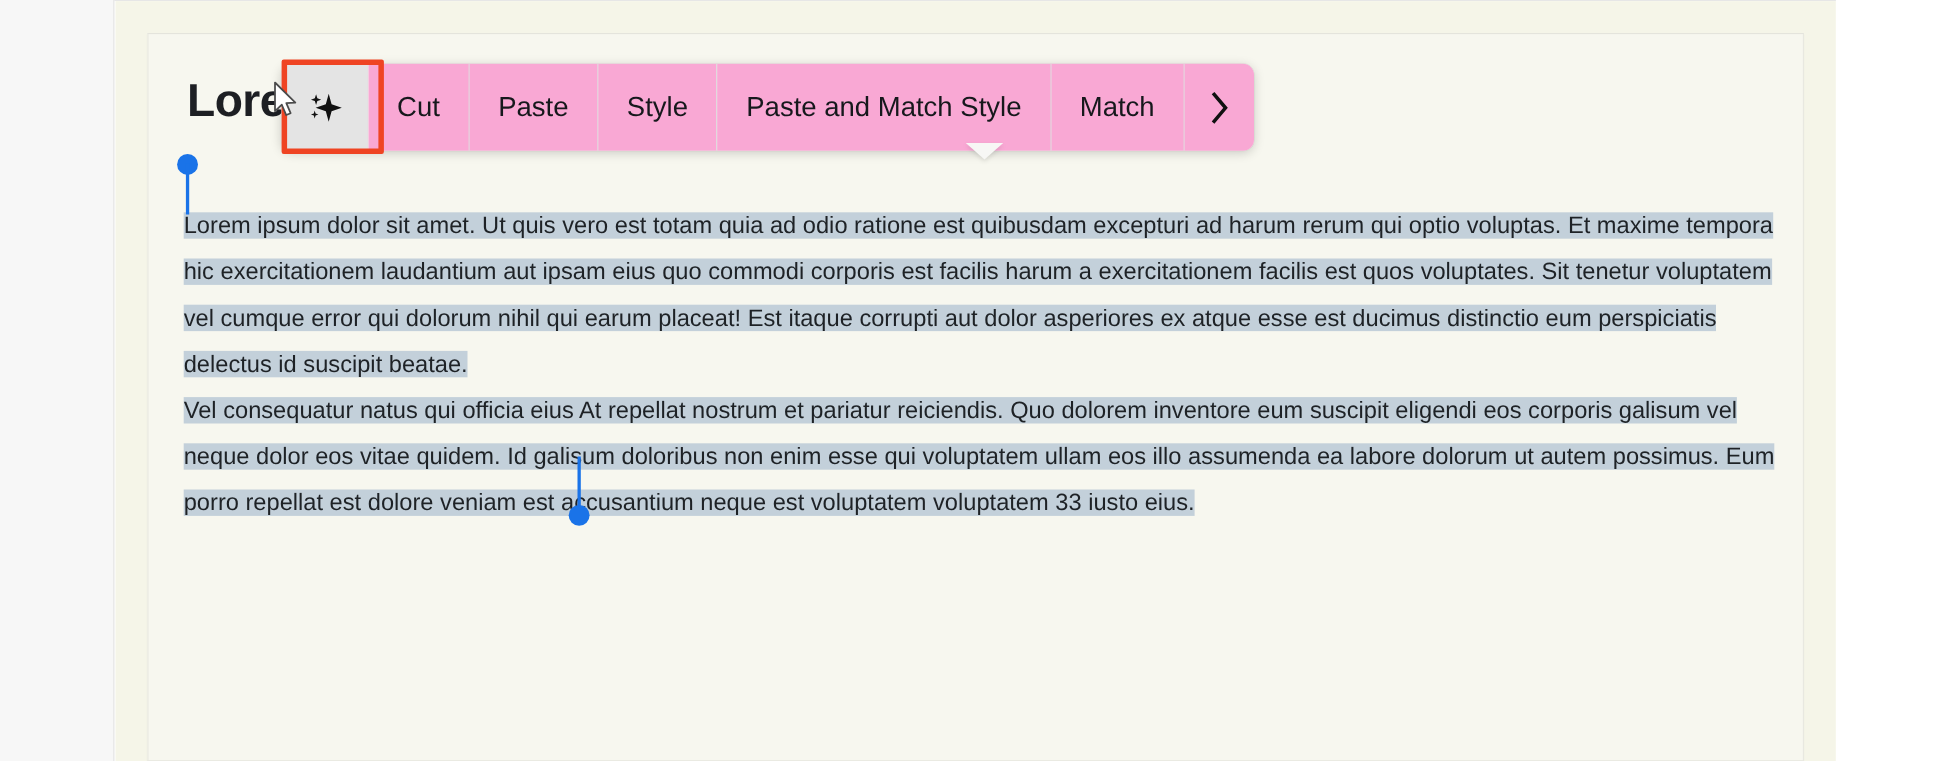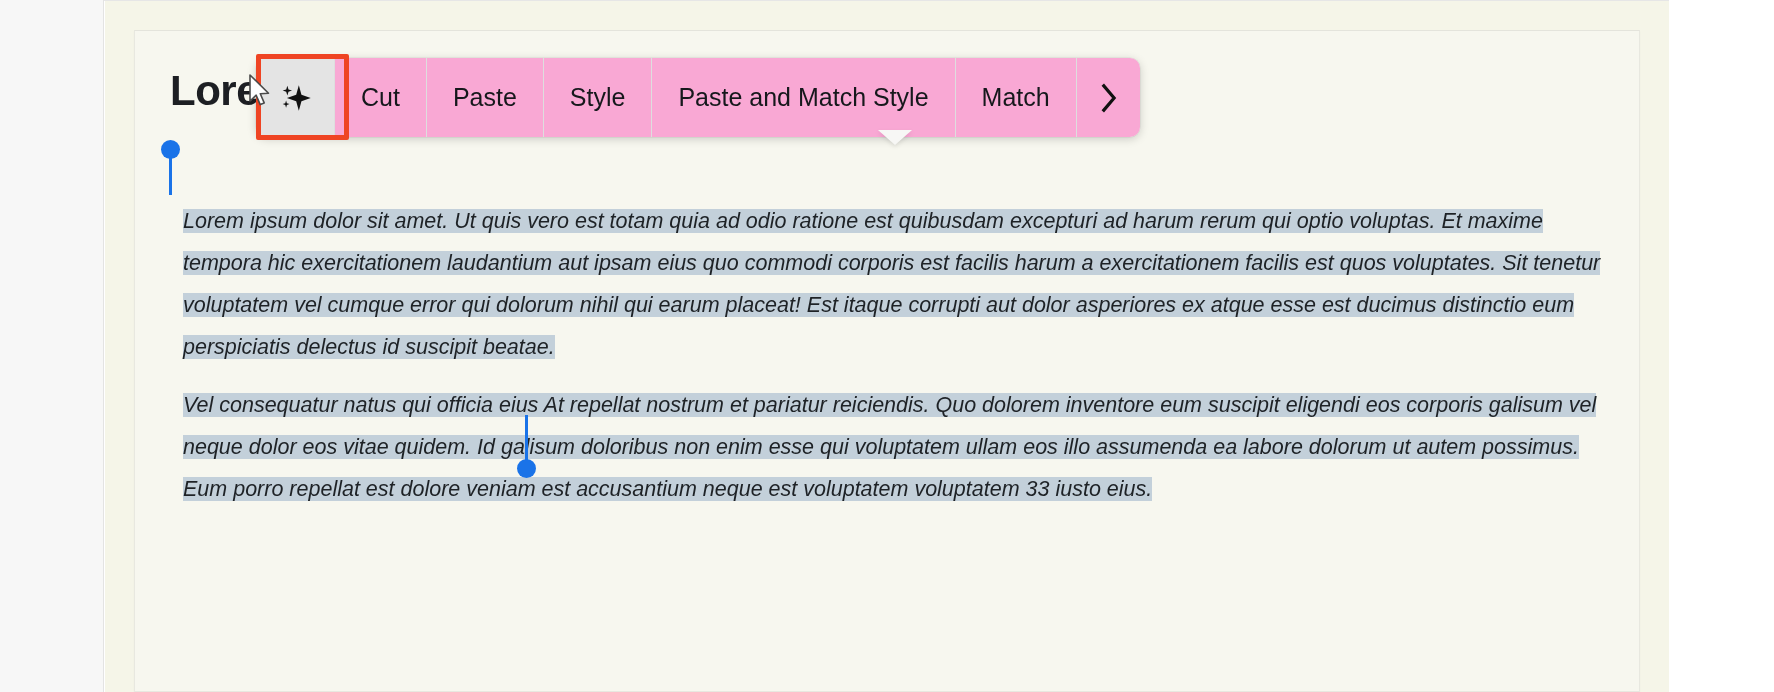--- a/index.html
+++ b/index.html
@@ -93,23 +93,22 @@
     position: absolute;
     left: 167px;
     top: 184px;
     width: 1452px;
     font-size: 21.5px;
     line-height: 42px;
     color: #1e2226;
     z-index: 3;
   }
   .para {
-    margin: 16px;
+    margin: 0;
     padding: 0;
-    font-style: italic;
   }
   .para + .para {
     margin-top: 0px;
   }
   .sel {
     background: #c3d0da;
     box-decoration-break: clone;
     -webkit-box-decoration-break: clone;
   }
 

